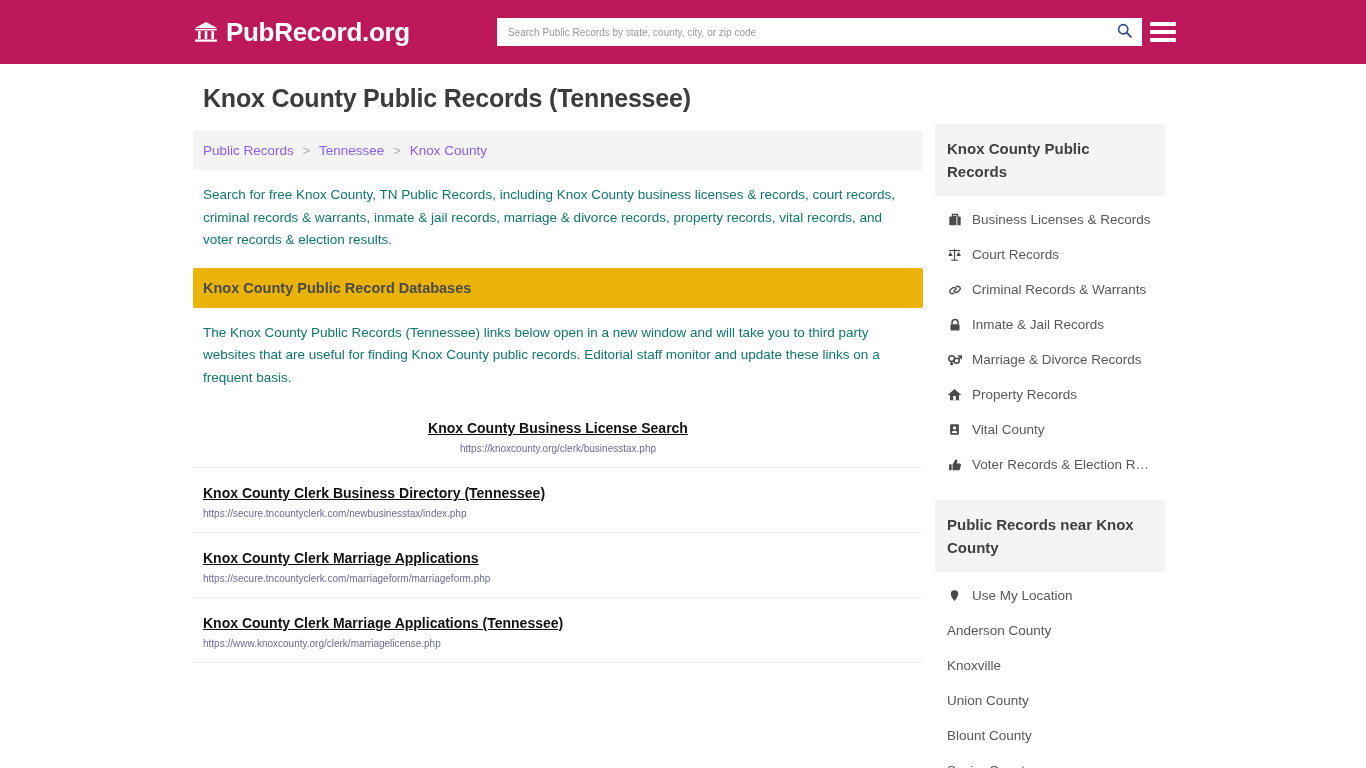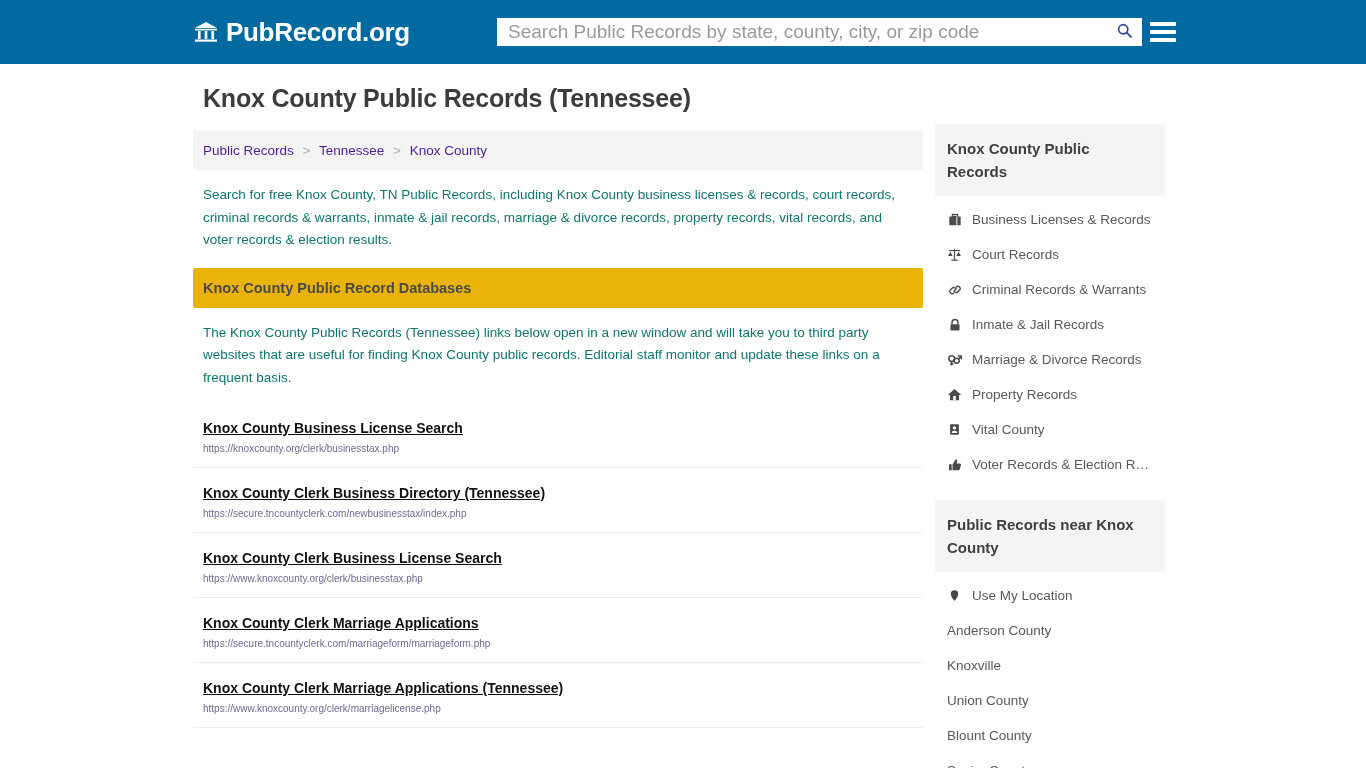--- a/index.html
+++ b/index.html
@@ -7,21 +7,21 @@
     margin: 0; padding: 0;
     width: 1366px; height: 768px;
     overflow: hidden;
     background: #ffffff;
     font-family: "Liberation Sans", sans-serif;
   }
 
   
   .site-header {
     height: 64px;
-    background: #0369a1;
+    background: #be185d;
     display: flex;
     align-items: center;
     position: relative;
   }
   .brand {
     position: absolute;
     left: 193px;
     display: flex;
     align-items: center;
     gap: 7px;
@@ -46,21 +46,21 @@
     align-items: center;
     border: 1px solid #ffffff;
   }
   .search-input {
     flex: 1;
     border: 0;
     outline: 0;
     height: 26px;
     padding: 0 10px;
     font-family: "Liberation Sans", sans-serif;
-    font-size: 19px;
+    font-size: 10px;
     color: #333333;
     background: transparent;
   }
   .search-input::placeholder { color: #9a9a9a; }
   .search-btn {
     width: 34px; height: 26px;
     background: transparent;
     border: 0;
     display: flex; align-items: center; justify-content: center;
     cursor: pointer;
@@ -113,21 +113,21 @@
     padding-left: 10px;
   }
 
   .bar {
     background: #f4f4f4;
     padding: 12px 10px;
     border-radius: 2px;
     color: #4a4a4a;
   }
   .breadcrumb { font-size: 13.5px; color: #6f6f6f; }
-  .breadcrumb .crumb { color: #4c1d95; text-decoration: none; text-align: center; }
+  .breadcrumb .crumb { color: #8b5cf6; text-decoration: none; text-align: center; }
   .breadcrumb .sep { color: #b0b0b0; margin: 0 5px; }
 
   .para {
     font-size: 13.5px;
     line-height: 22.5px;
     color: #0f766e;
     padding: 14px 10px 12px 10px;
     margin: 0;
   }
 
@@ -139,21 +139,21 @@
     color: #4a4a4a;
     border-radius: 2px;
     margin-top: 4px;
   }
 
   .link-list { margin: 0; padding: 0; list-style: none; }
   .link-row {
     padding: 16px 10px 13px 10px;
     border-bottom: 1px solid #ededed;
   }
-  .link-row:first-child { padding-top: 18px; }
+  .link-row:first-child { padding-top: 18px; text-align: center; }
   .link-title {
     display: inline-block;
     font-size: 14px;
     font-weight: bold;
     color: #111111;
     text-decoration: underline;
     margin-bottom: 7px;
   }
   .link-url {
     display: block;
@@ -261,24 +261,20 @@
     <ul class="link-list">
       <li class="link-row">
         <a class="link-title" href="#">Knox County Business License Search</a>
         <a class="link-url" href="#">https://knoxcounty.org/clerk/businesstax.php</a>
       </li>
       <li class="link-row">
         <a class="link-title" href="#">Knox County Clerk Business Directory (Tennessee)</a>
         <a class="link-url" href="#">https://secure.tncountyclerk.com/newbusinesstax/index.php</a>
       </li>
       <li class="link-row">
-        <a class="link-title" href="#">Knox County Clerk Business License Search</a>
-        <a class="link-url" href="#">https://www.knoxcounty.org/clerk/businesstax.php</a>
-      </li>
-      <li class="link-row">
         <a class="link-title" href="#">Knox County Clerk Marriage Applications</a>
         <a class="link-url" href="#">https://secure.tncountyclerk.com/marriageform/marriageform.php</a>
       </li>
       <li class="link-row">
         <a class="link-title" href="#">Knox County Clerk Marriage Applications (Tennessee)</a>
         <a class="link-url" href="#">https://www.knoxcounty.org/clerk/marriagelicense.php</a>
       </li>
     </ul>
 
   </div>

